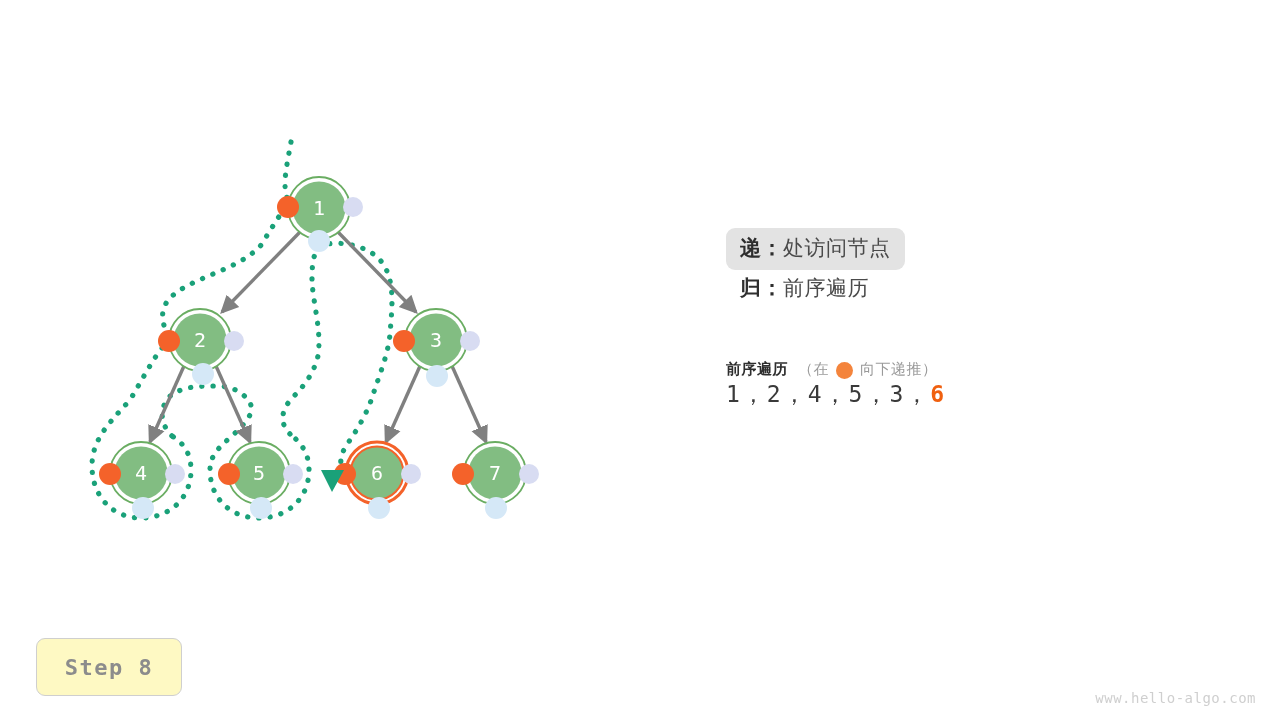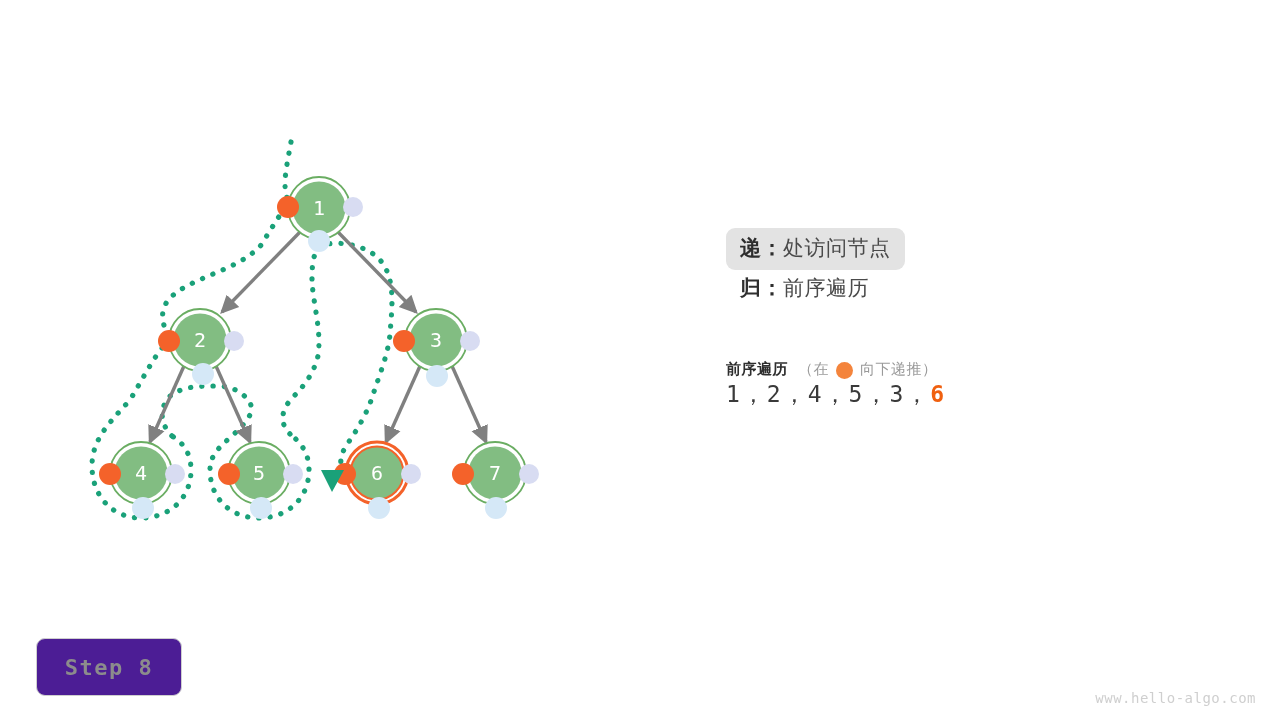--- a/index.html
+++ b/index.html
@@ -96,21 +96,21 @@
 
   
   #step-badge {
     position: absolute;
     left: 36px;
     top: 638px;
     width: 144px;
     height: 56px;
     border: 1.5px solid #cfcfcf;
     border-radius: 9px;
-    background: #4c1d95;
+    background: #fef9c3;
     display: flex;
     align-items: center;
     justify-content: center;
     font-family: "DejaVu Sans Mono", "Liberation Mono", monospace;
     font-weight: bold;
     font-size: 22px;
     color: #8c8c8c;
     letter-spacing: 1.5px;
   }
 

